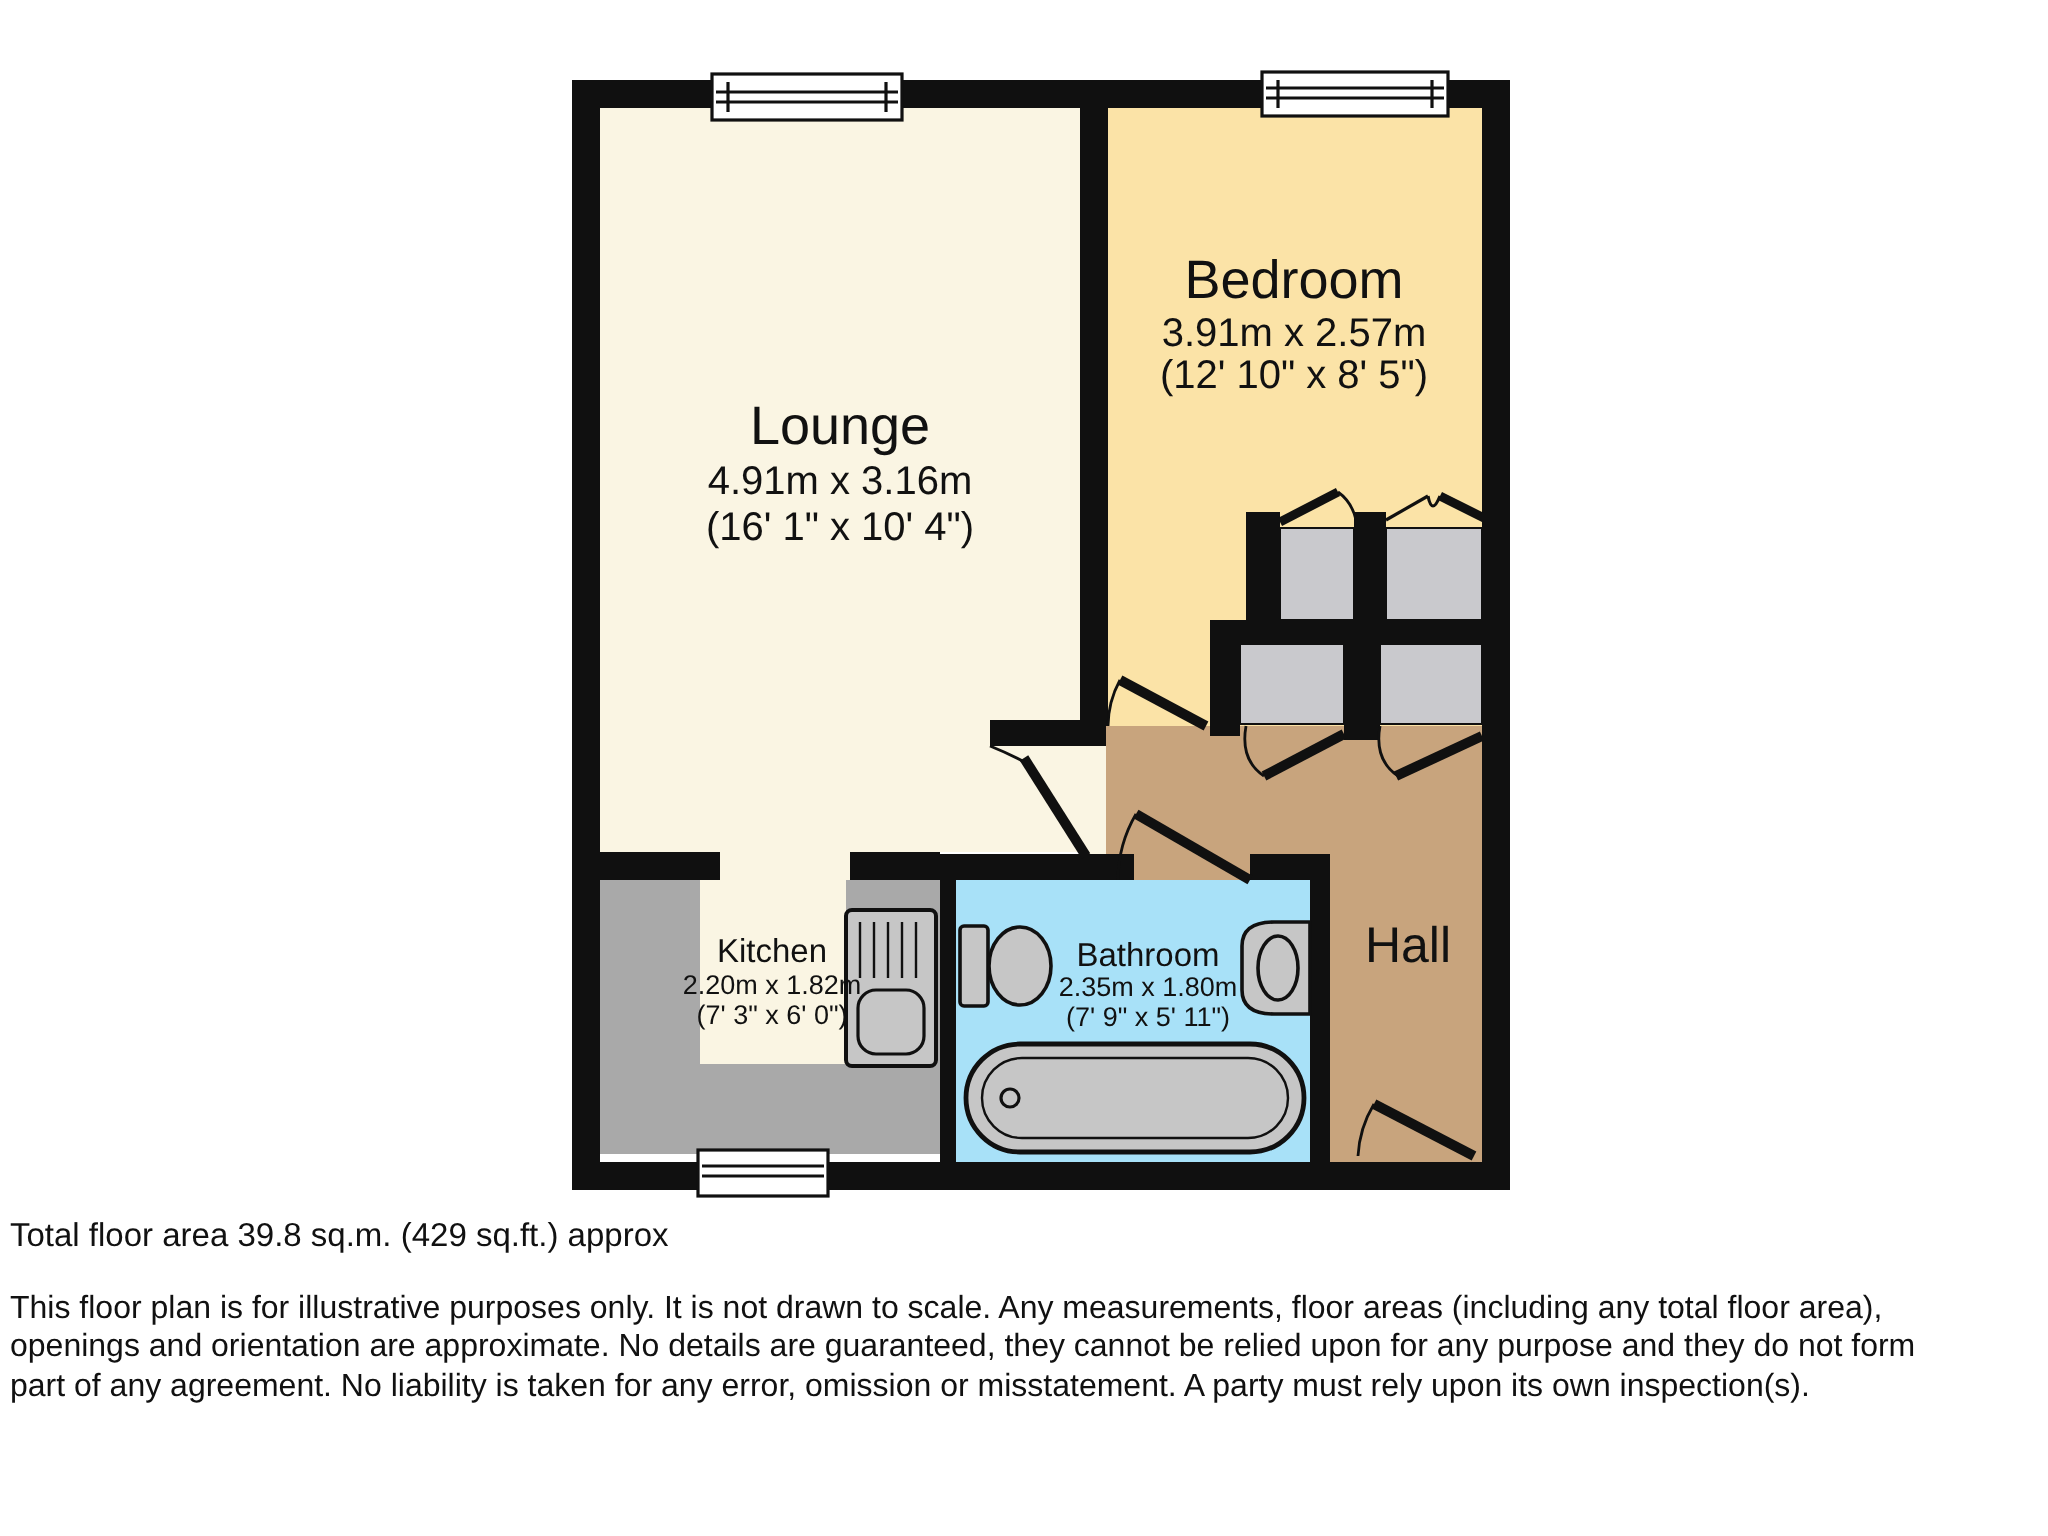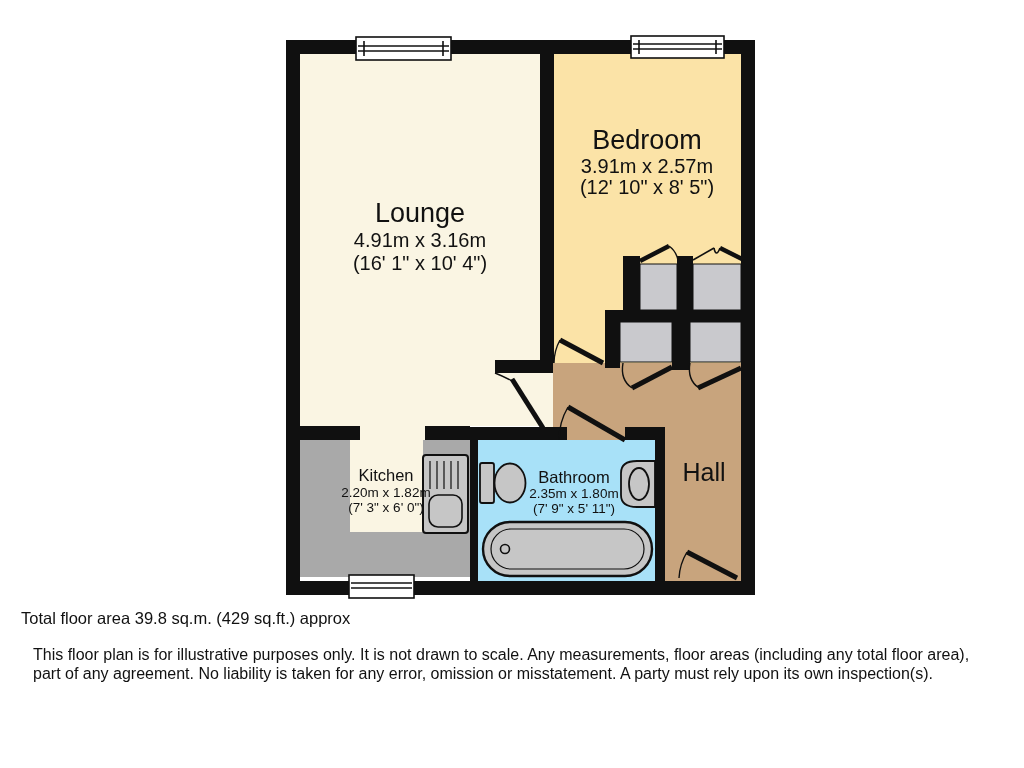--- a/index.html
+++ b/index.html
@@ -5,22 +5,22 @@
   html,body{margin:0;padding:0;background:#ffffff;}
   .stage{position:relative;width:1024px;height:768px;background:#ffffff;overflow:hidden;
          font-family:"Liberation Sans", sans-serif;}
   .plan-svg{position:absolute;left:0;top:0;}
   .room-title-lg{font-size:27px;}
   .room-dim-lg{font-size:20px;}
   .room-title-sm{font-size:16.5px;}
   .room-dim-sm{font-size:13.5px;}
   .hall-title{font-size:25px;}
   svg text{text-anchor:middle;}
-  .footer-total{position:absolute;left:5px;top:609px;font-size:16.5px;color:#111;margin-left:16px;}
-  .footer-disclaimer{position:absolute;left:5px;top:645px;font-size:16px;line-height:19.4px;color:#111;margin-left:28px;}
+  .footer-total{position:absolute;left:5px;top:609px;font-size:16.5px;color:#111;}
+  .footer-disclaimer{position:absolute;left:5px;top:645px;font-size:16px;line-height:19.4px;color:#111;}
 </style>
 </head>
 <body>
 
 <div class="stage">
   <svg class="plan-svg" width="1024" height="768" viewBox="0 0 1024 768">
 
     <g fill="#FAF5E3">
       <rect x="300" y="54" width="240" height="372"></rect>
       <rect x="540" y="373" width="13" height="54"></rect>
@@ -176,15 +176,16 @@
       <text class="room-dim-sm" x="574" y="513">(7' 9" x 5' 11")</text>
 
       <text class="hall-title" x="704" y="481">Hall</text>
     </g>
   </svg>
 
   <div class="footer-total">Total floor area 39.8 sq.m. (429 sq.ft.) approx</div>
 
   <div class="footer-disclaimer">
     <div>This floor plan is for illustrative purposes only. It is not drawn to scale. Any measurements, floor areas (including any total floor area),</div>
+    <div>openings and orientation are approximate. No details are guaranteed, they cannot be relied upon for any purpose and they do not form</div>
     <div>part of any agreement. No liability is taken for any error, omission or misstatement. A party must rely upon its own inspection(s).</div>
   </div>
 </div>
 
 </body></html>

